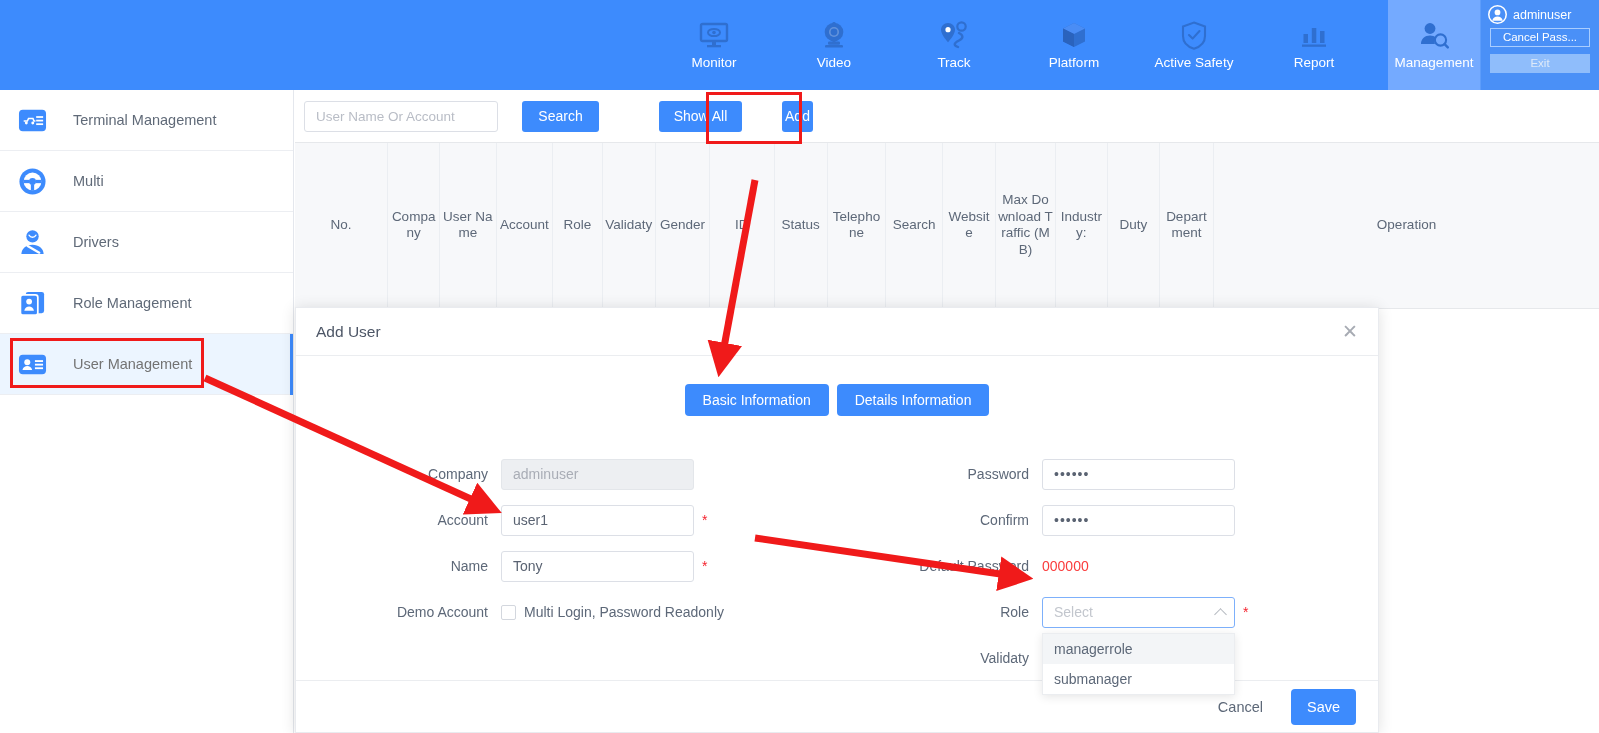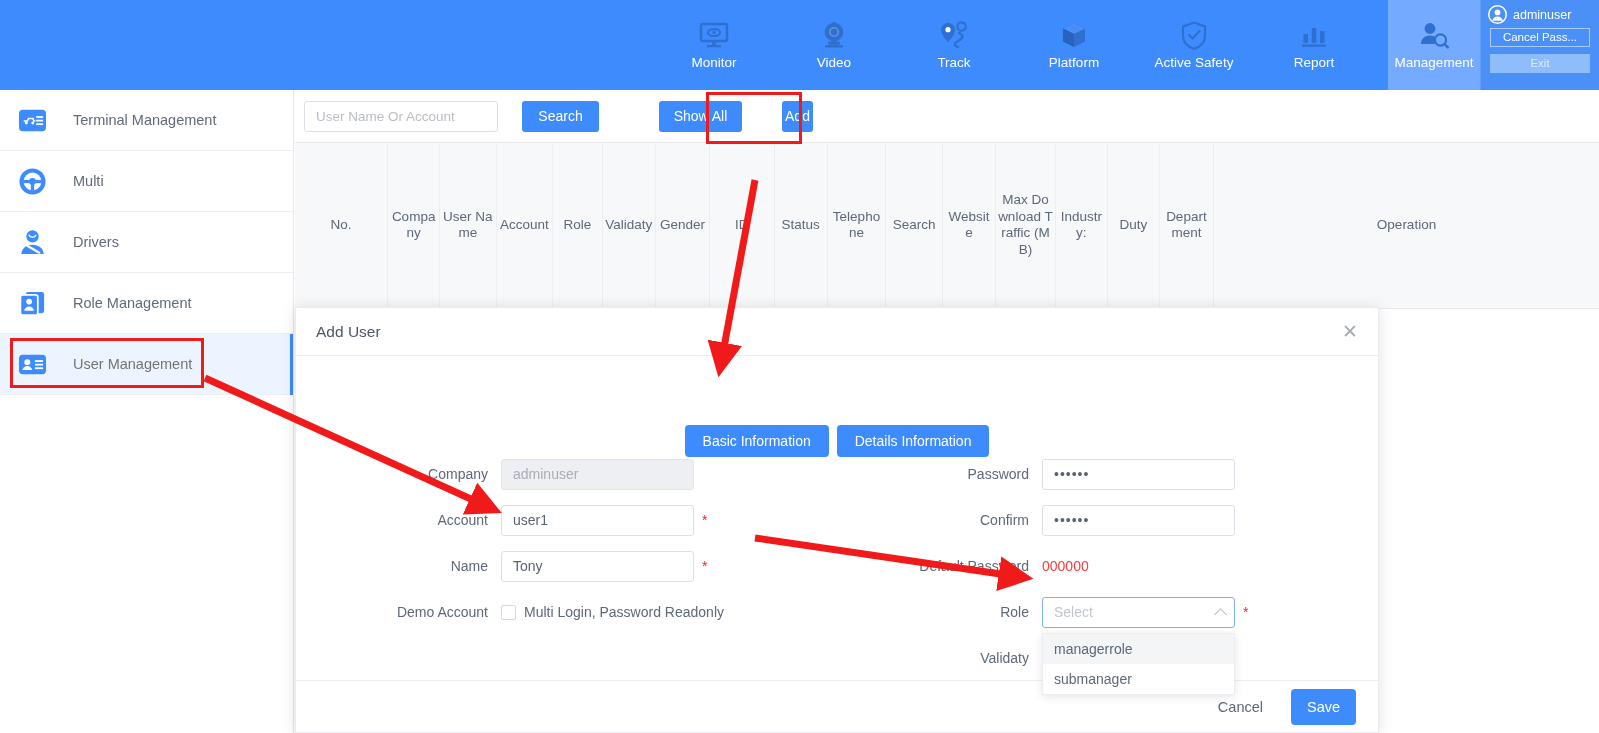--- a/index.html
+++ b/index.html
@@ -114,21 +114,21 @@
     padding: 0 20px 0 20px; border-bottom: 1px solid #ebedf0;
   }
   .modal-title { font-size: 15.5px; color: #4c5costart; color: #4d5666; }
   .modal-close { color: #a7abb3; font-size: 19px; cursor: pointer; line-height: 1; }
   .modal-body { position: relative; height: 324px; }
 
   .tabs { display: flex; justify-content: center; gap: 8px; padding-top: 28px; }
   .tab {
     height: 32px; border-radius: 4px; background: #3d8bfd; color: #fff;
     font-size: 14px; display: flex; align-items: center; justify-content: center;
-    padding: 0 18px; cursor: pointer; margin-top: 41px;
+    padding: 0 18px; cursor: pointer;
   }
   .tab.secondary { background: #3d8bfd; }
 
   .form {
     position: absolute; left: 0; top: 95px; width: 100%;
     display: flex;
   }
   .col { width: 50%; }
   .frow { display: flex; align-items: center; height: 46px; }
   .flabel {

